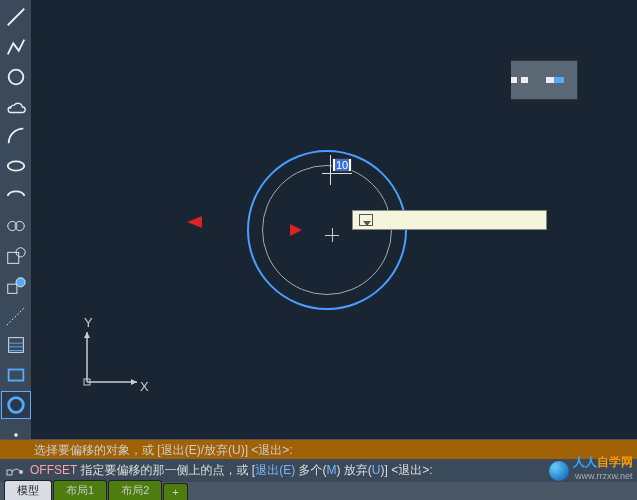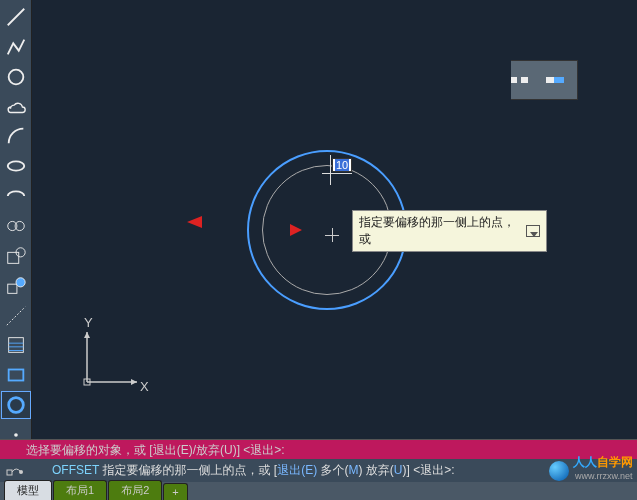--- a/index.html
+++ b/index.html
@@ -145,37 +145,37 @@
     letter-spacing: 1px;
   }
 
   .cmdline-area {
     position: absolute; left: 0; bottom: 18px;
     width: 637px;
     background: #3a4a5a;
     border-top: 1px solid #555;
   }
   .cmd-history {
-    padding: 2px 8px 0 26px;
+    padding: 2px 8px 0 34px;
     color: #ccc;
     font-size: 12px;
-    background: #be185d;
+    background: #a16207;
   }
   .cmd-active {
     display: flex; align-items: center;
     padding: 3px 6px;
     background: #3a4a5a;
   }
   .cmd-icon {
     width: 18px; height: 16px;
     margin-right: 6px;
     display: flex; align-items: center; justify-content: center;
   }
   .cmd-text { color: #ddd; font-size: 12px; }
-  .cmd-text .kw { color: #7dd3fc; margin-left: 22px; }
+  .cmd-text .kw { color: #fca5a5; }
   .cmd-text .opt { color: #7ab8ff; text-align: right; }
   .cmd-text .opt2 { color: #7ab8ff; }
 
   .tabs {
     position: absolute; left: 0; bottom: 0;
     width: 637px; height: 18px;
     background: #4a5866;
     display: flex; align-items: flex-end;
     padding-left: 4px;
   }
@@ -380,21 +380,20 @@
 </div>
 
 <div class="canvas">
   <div class="circle-outer"></div>
   <div class="circle-inner"></div>
   <div class="crosshair"></div>
   <div class="pick-marker"></div>
   <div class="dim-box"><span>10</span></div>
 
   <div class="tooltip">
-    <span>指定要偏移的那一侧上的点，或</span>
     <span class="tooltip-icon"></span>
   </div>
 
   <div class="arrow-red" style="left:230px;top:220px">
     <svg width="40" height="20">
         <path d="M0 10 L28 10 L28 4 L40 10 L28 16 L28 10" fill="#d22"></path>
       </svg>
   </div>
   <div class="arrow-red" style="left:155px;top:212px">
     <svg width="55" height="20">

